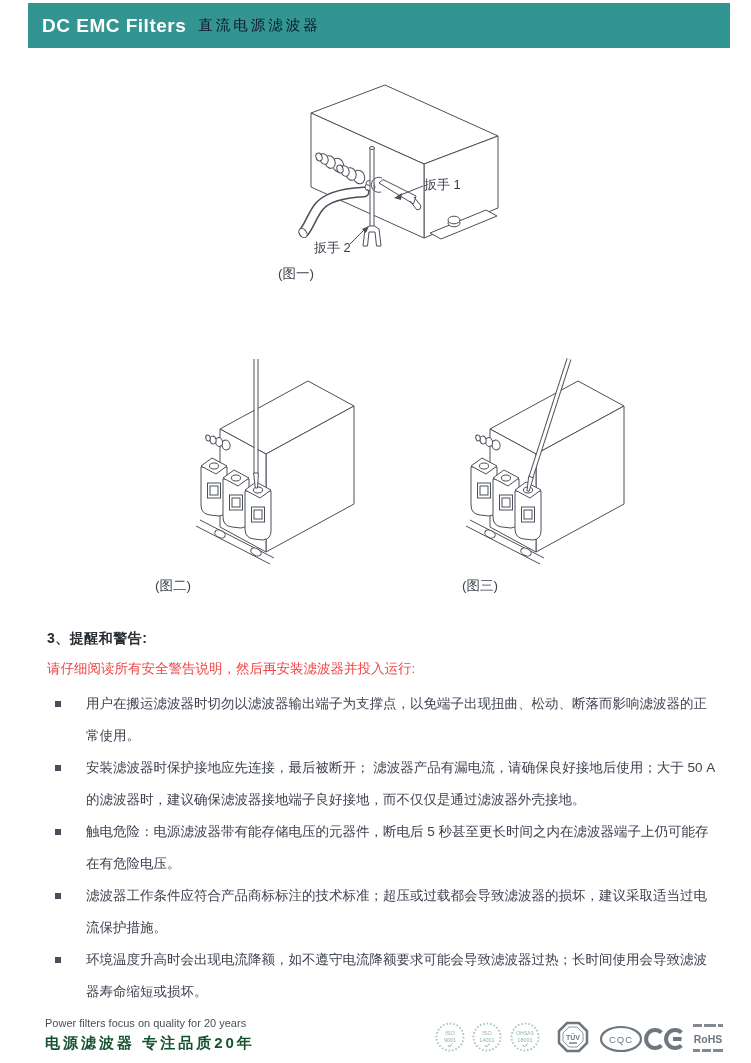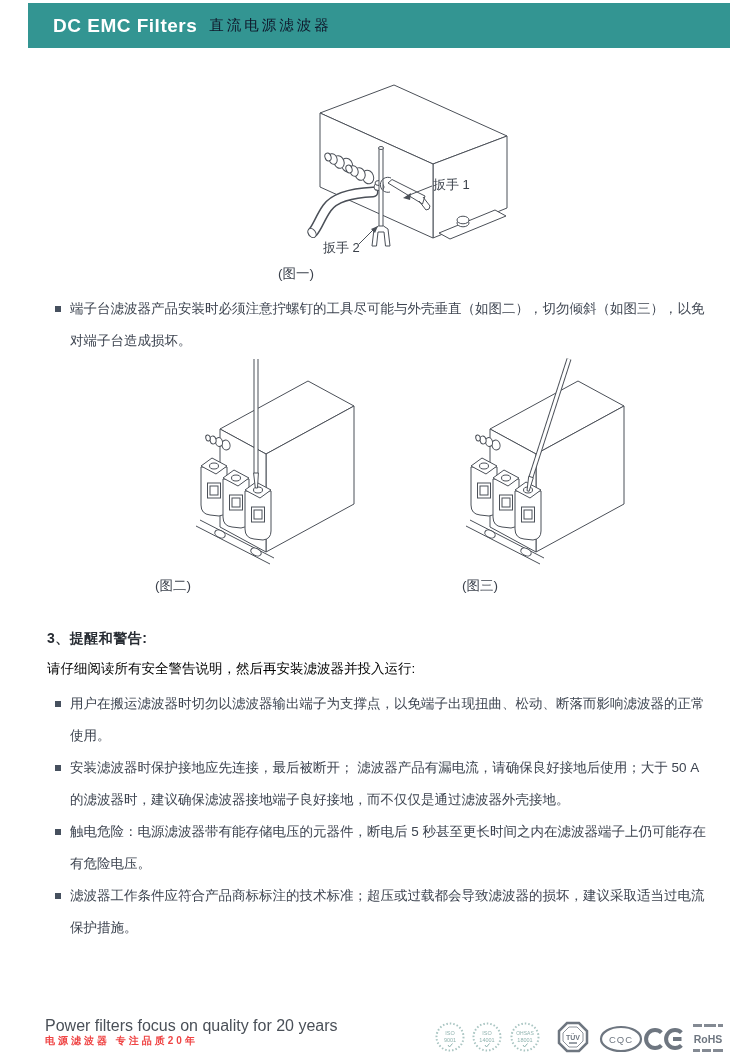--- a/index.html
+++ b/index.html
@@ -4,21 +4,21 @@
 <style>
   html,body{margin:0;padding:0;background:#e8e8e8;}
   .page{
     position:relative;width:751px;height:1063px;background:#ffffff;
     font-family:"Liberation Sans","DejaVu Sans",sans-serif;color:#3d4450;
     overflow:hidden;margin:0 auto;
   }
   .header-bar{
     position:absolute;left:28px;top:3px;width:702px;height:45px;
     background:#339592;color:#ffffff;display:flex;align-items:center;
-    padding-left:25px;box-sizing:border-box;
+    padding-left:14px;box-sizing:border-box;
   }
   .title-en{font-size:19px;font-weight:600;letter-spacing:.5px;}
   .title-zh{font-size:14.5px;font-weight:500;letter-spacing:3px;margin-left:12px;color:#0f172a;}
   .fig{position:absolute;}
   .fig svg{display:block;}
   .fig-caption{
     position:absolute;font-size:13.5px;color:#3b414c;line-height:20px;
   }
   .note-row,.warn-row{
     position:absolute;left:55px;width:660px;display:flex;align-items:flex-start;
@@ -26,42 +26,42 @@
   }
   .sq{
     flex:0 0 auto;width:6px;height:6px;background:#46505e;margin:13px 9px 0 0;
   }
   .note-text,.warn-text{width:648px;}
   .sec-heading{
     position:absolute;left:47px;top:628px;font-size:14px;font-weight:bold;color:#272c33;
     letter-spacing:.5px;line-height:20px;
   }
   .sec-intro{
-    position:absolute;left:47px;top:659px;font-size:13.5px;color:#000000;line-height:20px;
+    position:absolute;left:47px;top:659px;font-size:13.5px;color:#ef4444;line-height:20px;
   }
   .warns{position:absolute;left:0;top:688px;width:751px;}
-  .warn-row{position:static;margin:0 0 0 55px;}
-  .foot-en{position:absolute;left:45px;top:1017px;font-size:16px;color:#4a5058;}
-  .foot-zh{position:absolute;left:45px;top:1034px;font-size:10px;font-weight:bold;
-    letter-spacing:3px;color:#ef4444;}
+  .warn-row{position:static;margin:0 0 0 55px;gap:16px;}
+  .foot-en{position:absolute;left:45px;top:1017px;font-size:11px;color:#4a5058;}
+  .foot-zh{position:absolute;left:45px;top:1034px;font-size:15px;font-weight:bold;
+    letter-spacing:3px;color:#14532d;}
   .lineart{stroke:#4b5058;fill:none;stroke-width:1;}
   .facefill{stroke:#4b5058;fill:#ffffff;stroke-width:1;}
   .svg-label{font-family:"Liberation Sans","DejaVu Sans",sans-serif;font-size:13px;fill:#3a404a;}
 </style>
 </head>
 <body>
 
 <div class="page">
 
   <div class="header-bar">
     <span class="title-en">DC EMC Filters</span>
     <span class="title-zh">直流电源滤波器</span>
   </div>
 
-  <div class="fig" style="left:287px;top:80px;width:240px;height:185px;text-decoration:underline;">
+  <div class="fig" style="left:278px;top:80px;width:240px;height:185px;text-decoration:underline;">
     <svg width="240" height="185" viewBox="0 0 240 185">
 
       <g>
         <path class="facefill" d="M33,33 L107,5 L220,56 L146,84 Z"></path>
         <path class="facefill" d="M146,84 L220,56 L220,128 L146,158 Z"></path>
         <path class="facefill" d="M33,33 L146,84 L146,158 L33,107 Z"></path>
       </g>
 
       <g>
         <path class="facefill" d="M152,153 L208,130 L219,136 L163,159 Z"></path>
@@ -110,24 +110,20 @@
         <polygon points="116,118 124,113 123,120" fill="#4b5058"></polygon>
         <path class="lineart" d="M72,164 L88,148"></path>
         <polygon points="91,146 84,149 88,153" fill="#4b5058"></polygon>
         <text class="svg-label" x="146" y="109">扳手 1</text>
         <text class="svg-label" x="36" y="172">扳手 2</text>
       </g>
     </svg>
   </div>
   <div class="fig-caption" style="left:278px;top:264px;width:240px;">(图一)</div>
 
-  <div class="note-row" style="top:293px;">
-    <span class="sq"></span>
-    <span class="note-text">端子台滤波器产品安装时必须注意拧螺钉的工具尽可能与外壳垂直（如图二），切勿倾斜（如图三），以免对端子台造成损坏。</span>
-  </div>
 
   <div class="fig" style="left:150px;top:357px;width:220px;height:215px;">
     <svg width="220" height="215" viewBox="0 0 220 215">
       <g>
         <path class="facefill" d="M70,72 L158,24 L204,49 L116,97 Z"></path>
         <path class="facefill" d="M116,97 L204,49 L204,147 L116,195 Z"></path>
         <path class="facefill" d="M70,72 L116,97 L116,195 L70,170 Z"></path>
       </g>
       <g>
         <ellipse class="facefill" transform="rotate(-15 76 88)" cx="76" cy="88" rx="4" ry="5"></ellipse>
@@ -225,20 +221,24 @@
       <span class="warn-text">安装滤波器时保护接地应先连接，最后被断开； 滤波器产品有漏电流，请确保良好接地后使用；大于 50 A 的滤波器时，建议确保滤波器接地端子良好接地，而不仅仅是通过滤波器外壳接地。</span>
     </div>
     <div class="warn-row">
       <span class="sq"></span>
       <span class="warn-text">触电危险：电源滤波器带有能存储电压的元器件，断电后 5 秒甚至更长时间之内在滤波器端子上仍可能存在有危险电压。</span>
     </div>
     <div class="warn-row">
       <span class="sq"></span>
       <span class="warn-text">滤波器工作条件应符合产品商标标注的技术标准；超压或过载都会导致滤波器的损坏，建议采取适当过电流保护措施。</span>
     </div>
+    <div class="warn-row">
+      <span class="sq"></span>
+      <span class="warn-text">环境温度升高时会出现电流降额，如不遵守电流降额要求可能会导致滤波器过热；长时间使用会导致滤波器寿命缩短或损坏。</span>
+    </div>
   </div>
 
   <div class="foot-en">Power filters focus on quality for 20 years</div>
   <div class="foot-zh">电源滤波器  专注品质20年</div>
 
   <div class="fig" style="left:430px;top:1012px;width:300px;height:48px;text-decoration:underline;">
     <svg width="300" height="48" viewBox="0 0 300 48">
 
       <g>
         <circle cx="20" cy="25" r="13.5" fill="none" stroke="#a9c5c2" stroke-width="2" stroke-dasharray="1.5,2"></circle>

